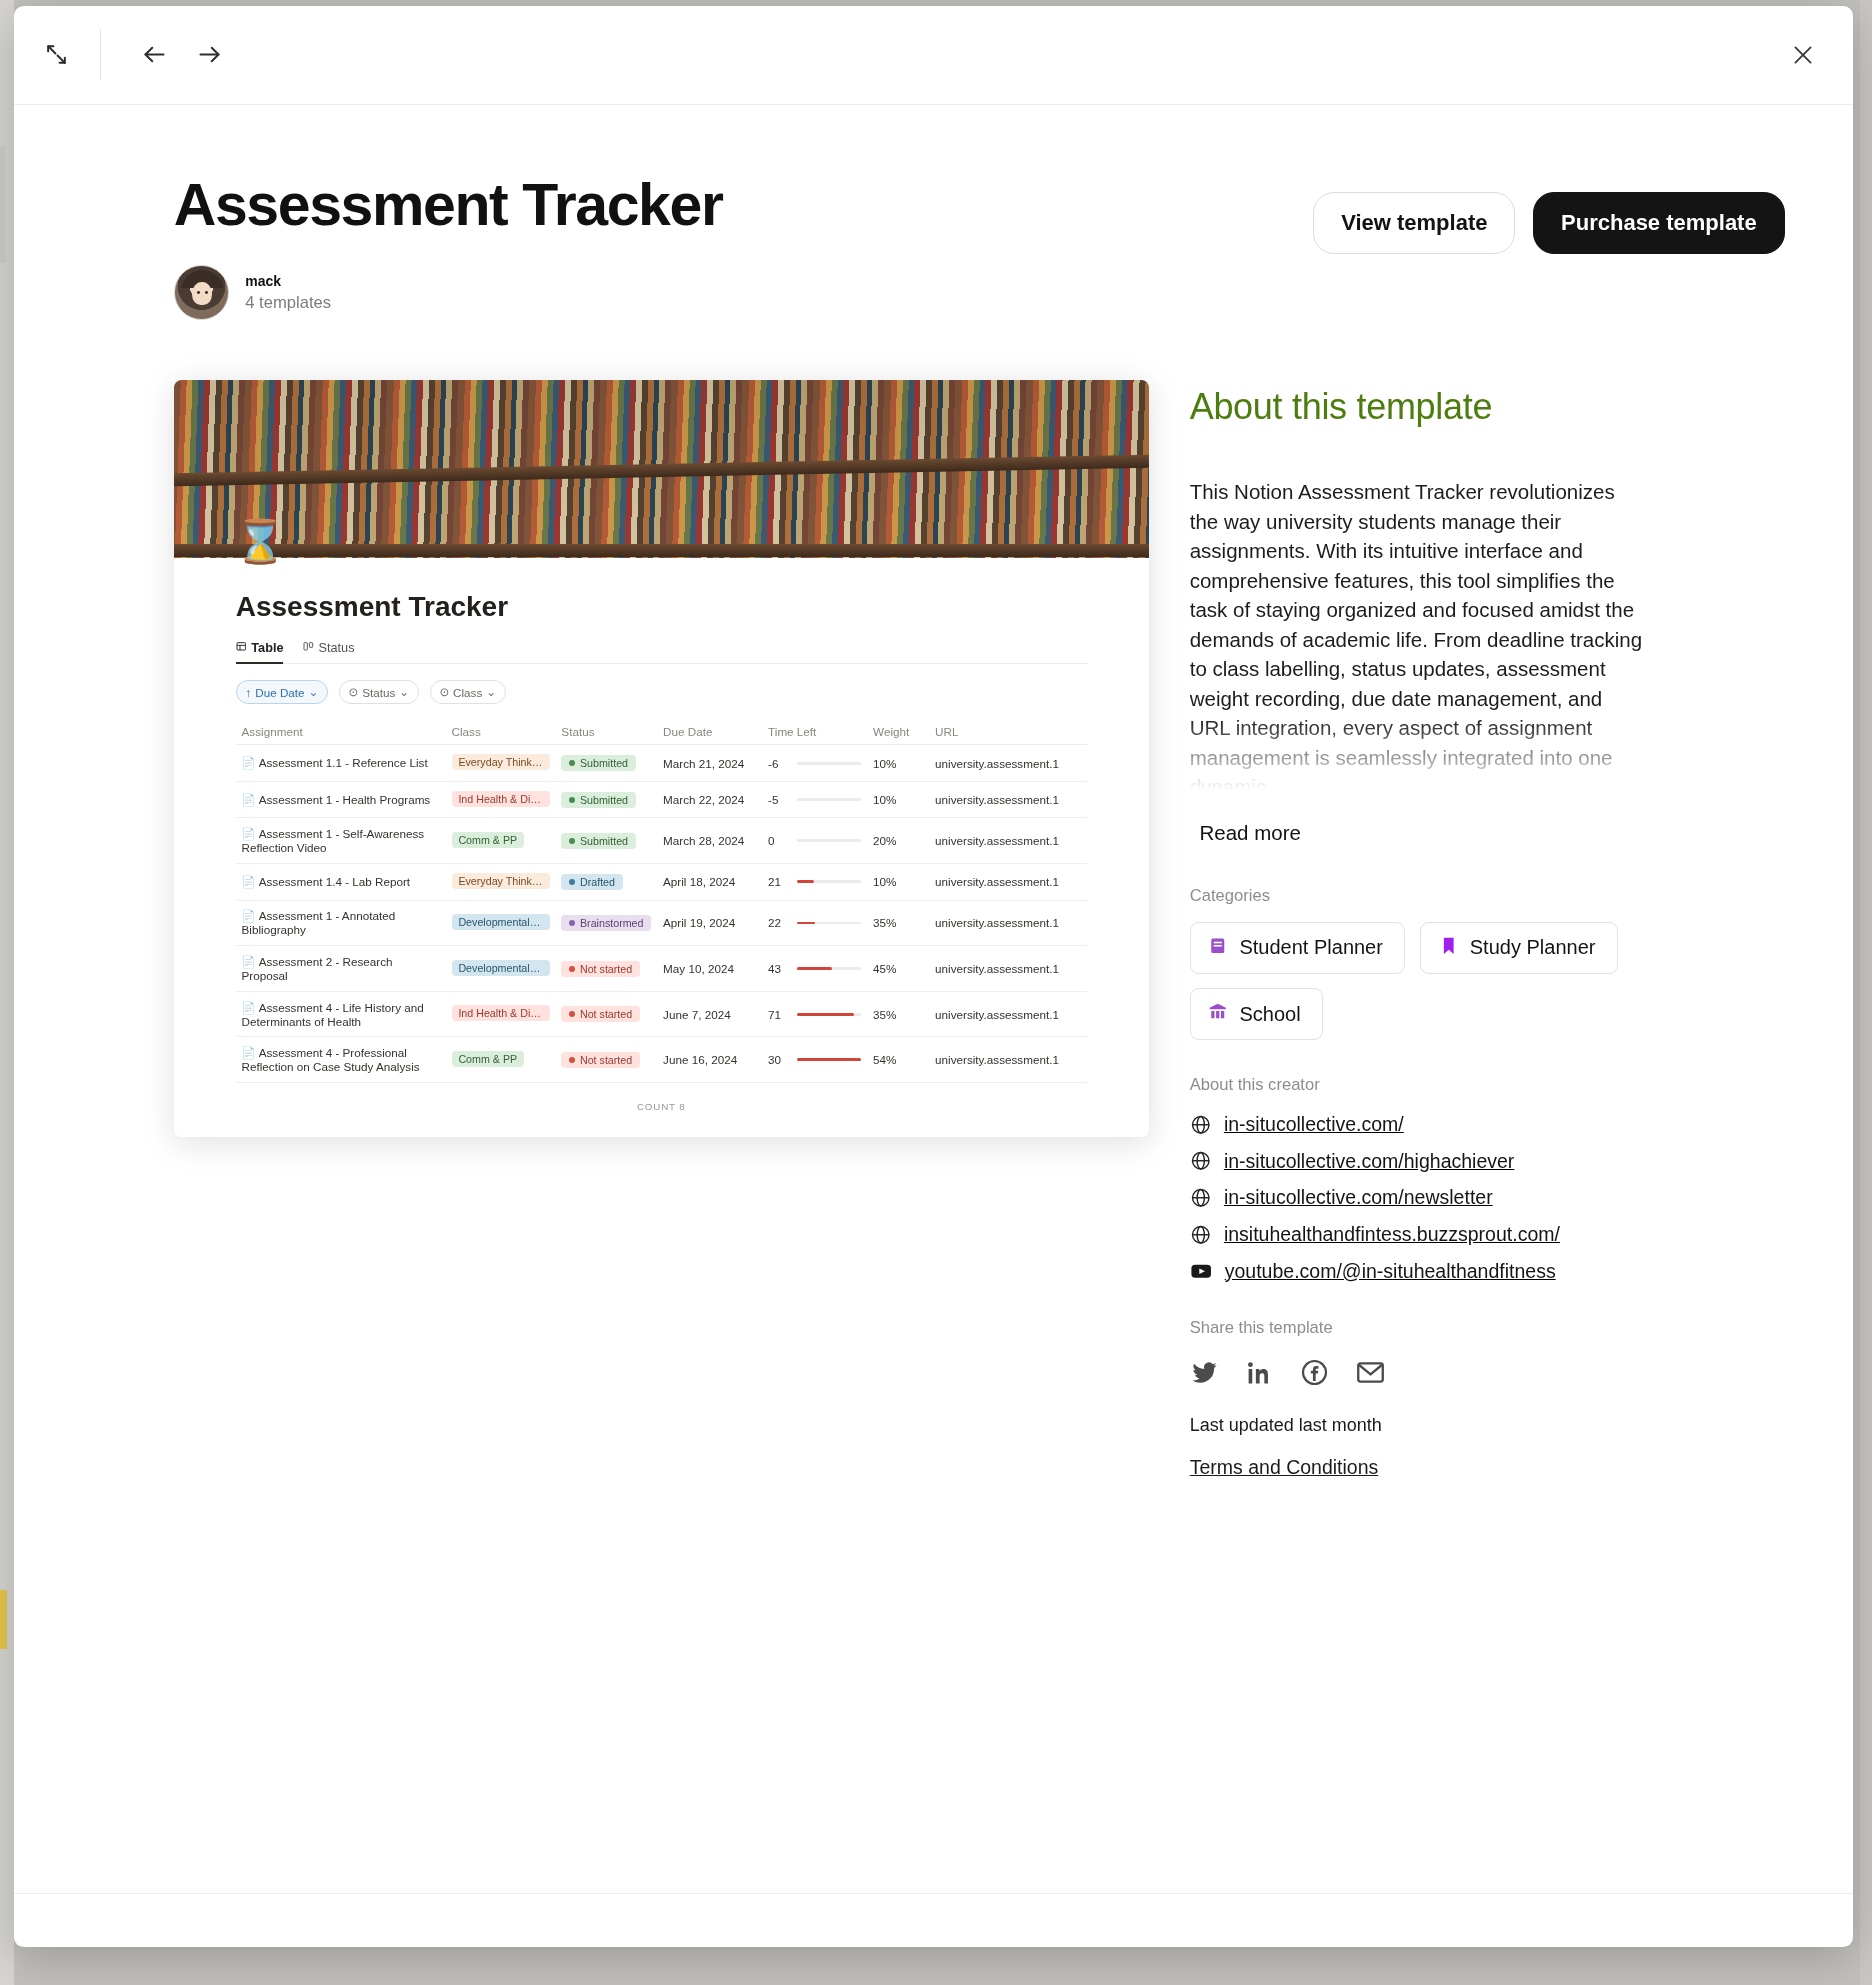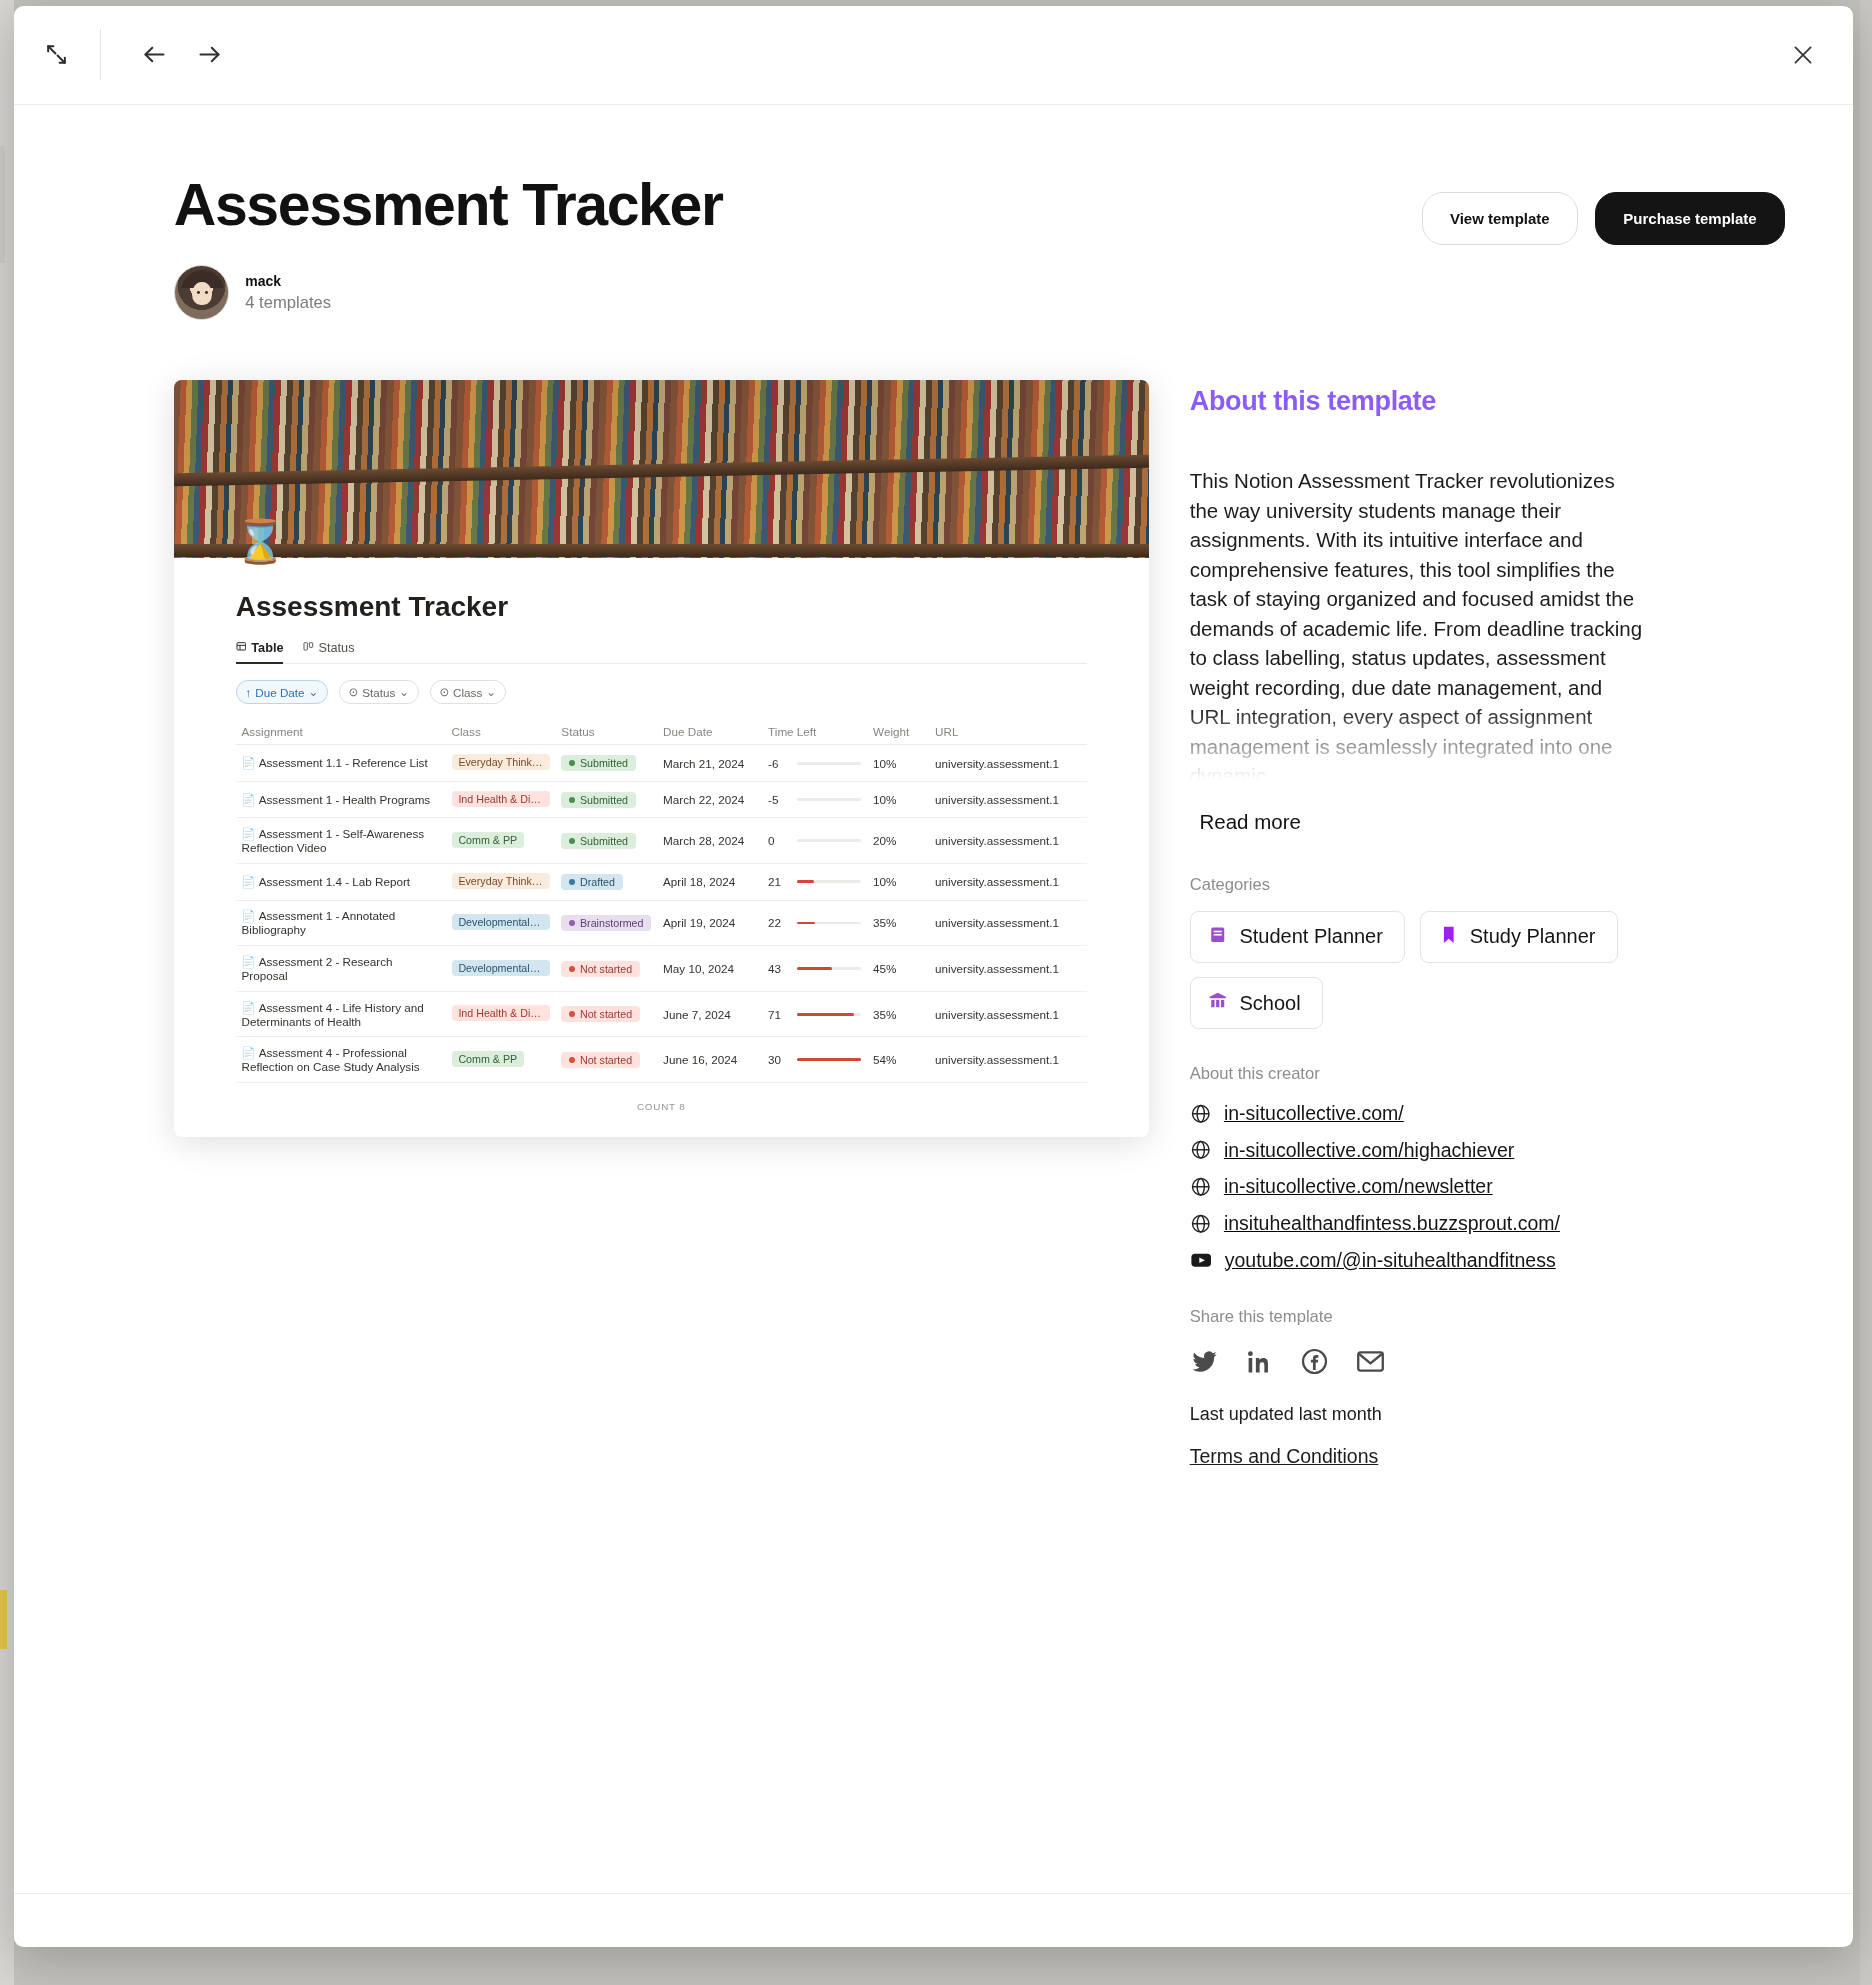--- a/index.html
+++ b/index.html
@@ -92,21 +92,21 @@
   .avatar .hair { position:absolute; left:5.9px; top:3.9px; width:43px; height:43px; border-radius:50%;
     background: linear-gradient(180deg,#3a2d26 0 42%, transparent 42%); }
   .avatar .face { position:absolute; left:17.6px; top:15.6px; width:19.5px; height:23.4px; border-radius:50% 50% 45% 45%; background:#f3dcc6; }
   .avatar .eye { position:absolute; top:24.4px; width:2.9px;height:2.9px;border-radius:50%;background:#3a2d26;}
   .avatar .eye.l{left:22.4px;} .avatar .eye.r{left:30px;}
   .author-name { font-size: 14px; font-weight: 700; color: #111; line-height: 1.25; }
   .author-sub { font-size: 16.6px; color: #7c7c7a; margin-top: 2.9px; }
 
   .headline-actions { display: flex; align-items: flex-start; gap: 17.6px; padding-top: 17.6px; }
   .btn {
-    font-size: 15px; font-weight: 700;
+    font-size: 22px; font-weight: 700;
     padding: 16.6px 27px;
     border-radius: 21px;
     cursor: pointer;
     white-space: nowrap;
   }
   .btn-outline { background: #fff; color: #131313; border: 1px solid #dcdcda; }
   .btn-dark { background: #141414; color: #ffffff; border: 1px solid #141414; }
 
   .main-cols {
     display: flex;
@@ -193,21 +193,21 @@
   .st.brainstormed .dot { background: #8a62b0; }
   .st.notstarted { background: #ffe2dd; color: #9a3a30; }
   .st.notstarted .dot { background: #d4503f; }
   .bar-wrap { display: flex; align-items: center; gap: 7.8px; }
   .bar-num { width: 21.5px; color: #36322d; }
   .bar { flex: 1 1 auto; height: 2.9px; background: #ecebe8; border-radius: 2px; position: relative; }
   .bar > i { position: absolute; left: 0; top: 0; bottom: 0; background: #d1453b; border-radius: 2px; display:block; }
   .count-row { text-align: center; font-size: 9.8px; letter-spacing: 0.8px; color: #9a958e; margin-top: 17.6px; }
 
   .col-about { flex: 1 1 auto; padding-top: 5.9px; max-width: 458px; }
-  h2.about-title { font-size: 27px; font-weight: 700; color: #8b5cf6; letter-spacing: -0.3px; }
+  h2.about-title { font-size: 36px; font-weight: 400; color: #4d7c0f; letter-spacing: -0.3px; }
   .about-body {
     position: relative;
     margin-top: 49px;
     font-size: 20.5px; line-height: 1.44; color: #1c1c1c;
     max-height: 334px; overflow: hidden;
   }
   .about-body .fade {
     position: absolute; left: 0; right: 0; bottom: 0; height: 84px;
     background: linear-gradient(180deg, rgba(255,255,255,0) 0%, #fff 86%);
   }

